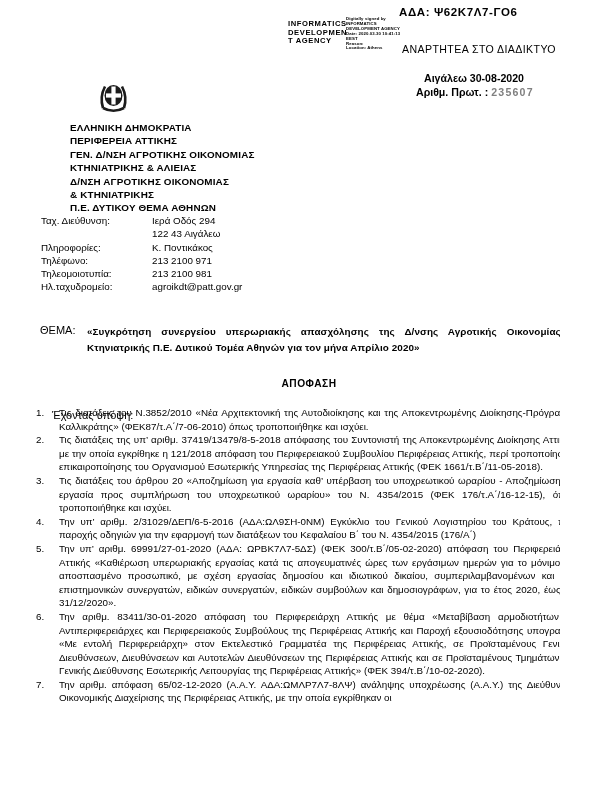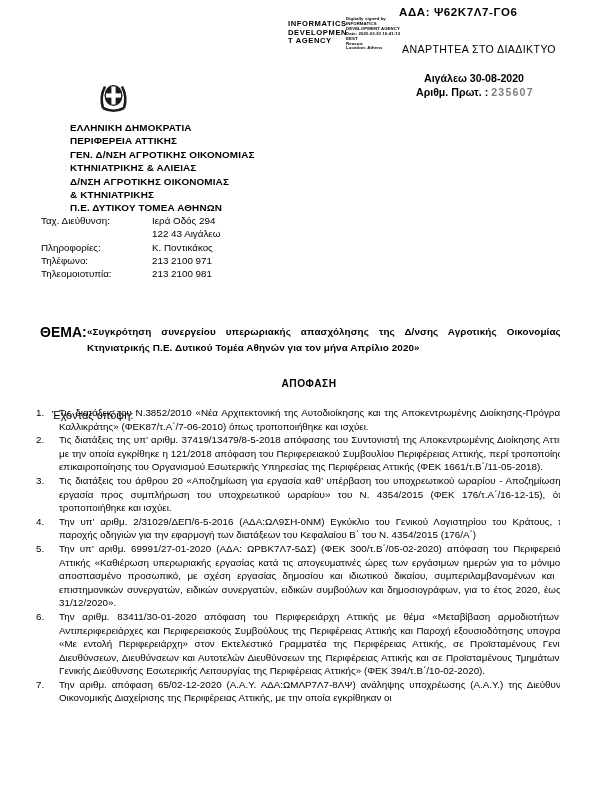--- a/index.html
+++ b/index.html
@@ -57,21 +57,21 @@
   }
   .contact-row{display:flex;align-items:center;}
   .contact-label{width:111px;flex:none;}
   .contact-value{white-space:nowrap;}
   
   .subject{
     position:absolute;left:40px;top:324px;width:538px;
   }
   .subject-label{
     position:absolute;left:0;top:0;
-    font-size:14px;font-weight:bold;
+    font-size:11px;font-weight:normal;
   }
   .subject-text{
     margin-left:47px;
     font-size:9.9px;font-weight:bold;line-height:16px;
     text-align:justify;letter-spacing:0.1px;
   }
   .decision-title{
     position:absolute;left:40px;top:370px;width:538px;
     text-align:center;font-size:10.2px;font-weight:bold;letter-spacing:0.5px;margin-top:8px;
   }
@@ -130,21 +130,21 @@
     </svg>
   </div>
 
   <div class="org">
     <div>ΕΛΛΗΝΙΚΗ ΔΗΜΟΚΡΑΤΙΑ</div>
     <div>ΠΕΡΙΦΕΡΕΙΑ ΑΤΤΙΚΗΣ</div>
     <div>ΓΕΝ. Δ/ΝΣΗ ΑΓΡΟΤΙΚΗΣ ΟΙΚΟΝΟΜΙΑΣ</div>
     <div>ΚΤΗΝΙΑΤΡΙΚΗΣ &amp; ΑΛΙΕΙΑΣ</div>
     <div>Δ/ΝΣΗ ΑΓΡΟΤΙΚΗΣ ΟΙΚΟΝΟΜΙΑΣ</div>
     <div>&amp; ΚΤΗΝΙΑΤΡΙΚΗΣ</div>
-    <div>Π.Ε. ΔΥΤΙΚΟΥ ΤΟΜΕΑ ΑΘΗΝΩΝ</div>
+    <div>Π.Ε. ΔΥΤΙΚΟΥ ΘΕΜΑ ΑΘΗΝΩΝ</div>
   </div>
 
   <div class="contact">
     <div class="contact-row">
       <span class="contact-label">Ταχ. Διεύθυνση:</span>
       <span class="contact-value">Ιερά Οδός 294</span>
     </div>
     <div class="contact-row">
       <span class="contact-label"></span>
       <span class="contact-value">122 43 Αιγάλεω</span>
@@ -153,20 +153,24 @@
       <span class="contact-label">Πληροφορίες:</span>
       <span class="contact-value">Κ. Ποντικάκος</span>
     </div>
     <div class="contact-row">
       <span class="contact-label">Τηλέφωνο:</span>
       <span class="contact-value">213 2100 971</span>
     </div>
     <div class="contact-row">
       <span class="contact-label">Τηλεομοιοτυπία:</span>
       <span class="contact-value">213 2100 981</span>
+    </div>
+    <div class="contact-row">
+      <span class="contact-label">Ηλ.ταχυδρομείο:</span>
+      <span class="contact-value">agroikdt@patt.gov.gr</span>
     </div>
   </div>
 
   <div class="subject">
     <span class="subject-label">ΘΕΜΑ:</span>
     <div class="subject-text">«Συγκρότηση συνεργείου υπερωριακής απασχόλησης της Δ/νσης Αγροτικής Οικονομίας &amp; Κτηνιατρικής Π.Ε. Δυτικού Τομέα Αθηνών για τον μήνα Απρίλιο 2020»</div>
   </div>
 
   <div class="decision-title">ΑΠΟΦΑΣΗ</div>
 

